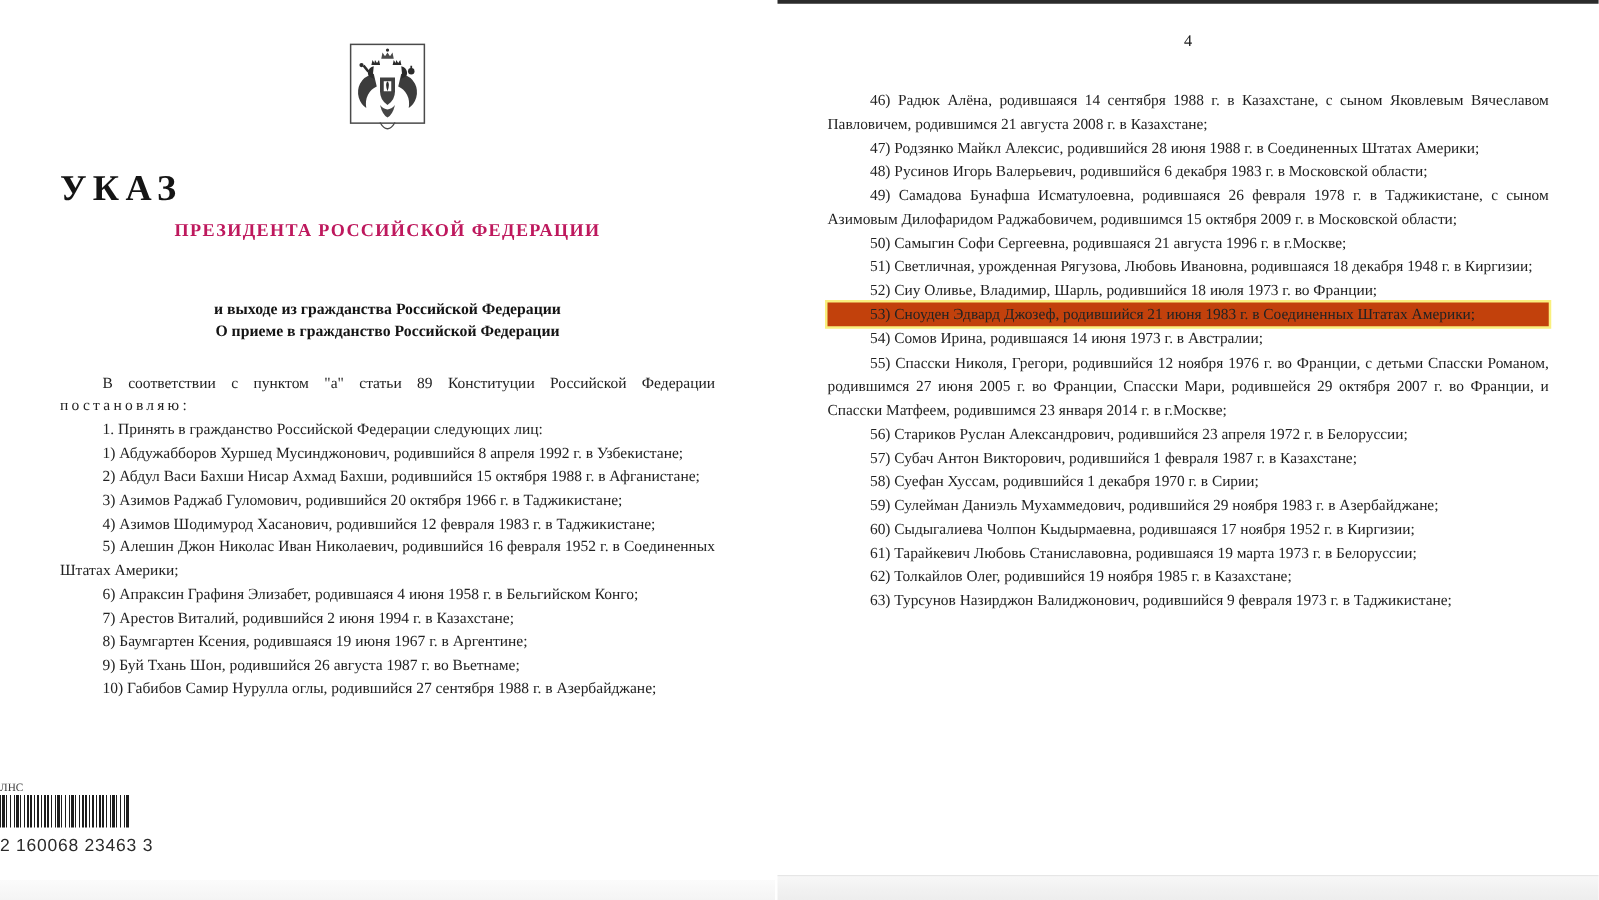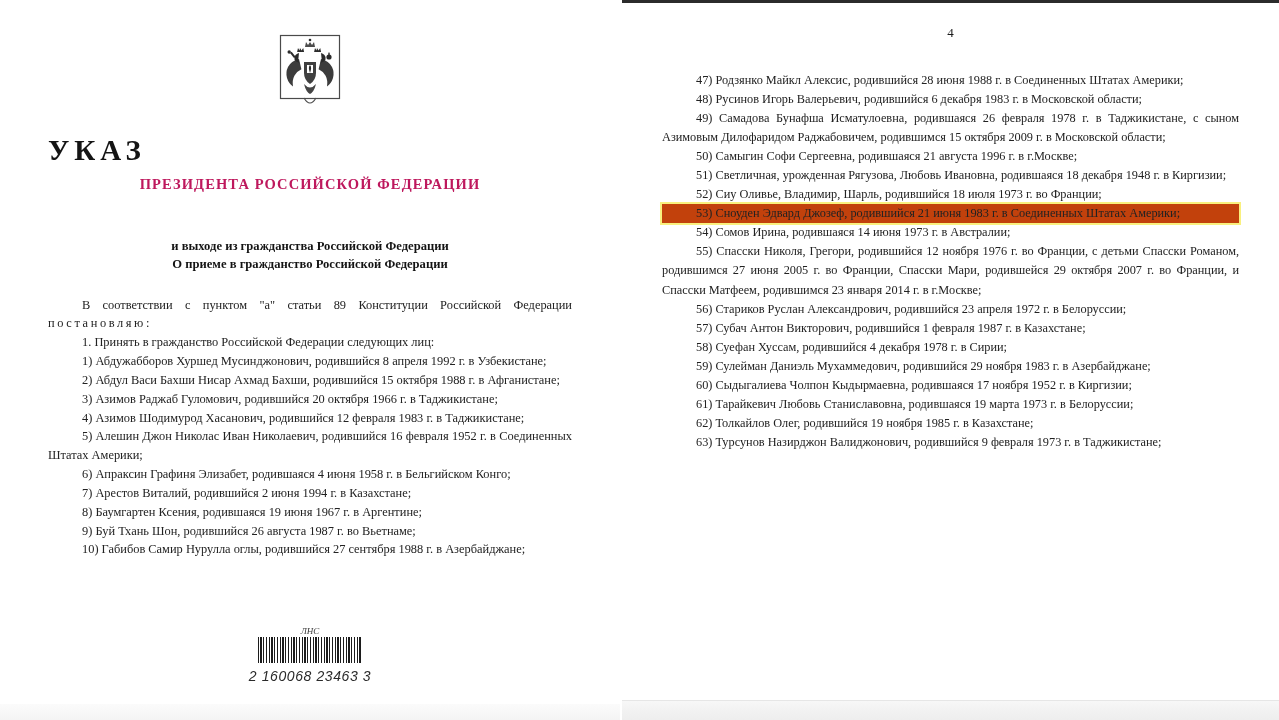--- a/index.html
+++ b/index.html
@@ -159,22 +159,21 @@
   .right-list-wrap {
     margin-top: 30px;
   }
 
   
   .barcode-block {
     position: absolute;
     left: 0;
     right: 0;
     bottom: 16px;
-    text-align: center;
-    font-style: italic;
+    text-align: left;
   }
   .barcode-mark {
     font-size: 9px;
     color: #3a3a3a;
     letter-spacing: 0;
     line-height: 1;
     margin-bottom: 1px;
     font-family: "Liberation Serif", serif;
   }
   .barcode-bars {
@@ -270,32 +269,33 @@
       <div class="barcode-mark">ЛНС</div>
       <div class="barcode-bars"></div>
       <div class="barcode-digits">2 160068 23463  3</div>
     </div>
   </div>
 
   <div class="page page-right">
     <div class="page-number">4</div>
     <div class="right-list-wrap">
       <ul class="person-list">
+          <li class="person-item">46) Радюк Алёна, родившаяся 14 сентября 1988 г. в Казахстане, с сыном Яковлевым Вячеславом Павловичем, родившимся 21 августа 2008 г. в Казахстане;</li>
           <li class="person-item">47) Родзянко Майкл Алексис, родившийся 28 июня 1988 г. в Соединенных Штатах Америки;</li>
           <li class="person-item">48) Русинов Игорь Валерьевич, родившийся 6 декабря 1983 г. в Московской области;</li>
           <li class="person-item">49) Самадова Бунафша Исматулоевна, родившаяся 26 февраля 1978 г. в Таджикистане, с сыном Азимовым Дилофаридом Раджабовичем, родившимся 15 октября 2009 г. в Московской области;</li>
           <li class="person-item">50) Самыгин Софи Сергеевна, родившаяся 21 августа 1996 г. в г.Москве;</li>
           <li class="person-item">51) Светличная, урожденная Рягузова, Любовь Ивановна, родившаяся 18 декабря 1948 г. в Киргизии;</li>
           <li class="person-item">52) Сиу Оливье, Владимир, Шарль, родившийся 18 июля 1973 г. во Франции;</li>
           <li class="person-item highlighted">53) Сноуден Эдвард Джозеф, родившийся 21 июня 1983 г. в Соединенных Штатах Америки;</li>
           <li class="person-item">54) Сомов Ирина, родившаяся 14 июня 1973 г. в Австралии;</li>
           <li class="person-item">55) Спасски Николя, Грегори, родившийся 12 ноября 1976 г. во Франции, с детьми Спасски Романом, родившимся 27 июня 2005 г. во Франции, Спасски Мари, родившейся 29 октября 2007 г. во Франции, и Спасски Матфеем, родившимся 23 января 2014 г. в г.Москве;</li>
           <li class="person-item">56) Стариков Руслан Александрович, родившийся 23 апреля 1972 г. в Белоруссии;</li>
           <li class="person-item">57) Субач Антон Викторович, родившийся 1 февраля 1987 г. в Казахстане;</li>
-          <li class="person-item">58) Суефан Хуссам, родившийся 4 декабря 1978 г. в Сирии;</li>
+          <li class="person-item">58) Суефан Хуссам, родившийся 1 декабря 1970 г. в Сирии;</li>
           <li class="person-item">59) Сулейман Даниэль Мухаммедович, родившийся 29 ноября 1983 г. в Азербайджане;</li>
           <li class="person-item">60) Сыдыгалиева Чолпон Кыдырмаевна, родившаяся 17 ноября 1952 г. в Киргизии;</li>
           <li class="person-item">61) Тарайкевич Любовь Станиславовна, родившаяся 19 марта 1973 г. в Белоруссии;</li>
           <li class="person-item">62) Толкайлов Олег, родившийся 19 ноября 1985 г. в Казахстане;</li>
           <li class="person-item">63) Турсунов Назирджон Валиджонович, родившийся 9 февраля 1973 г. в Таджикистане;</li>
         </ul>
     </div>
   </div>
 
   <div class="sheet-edge"></div>

